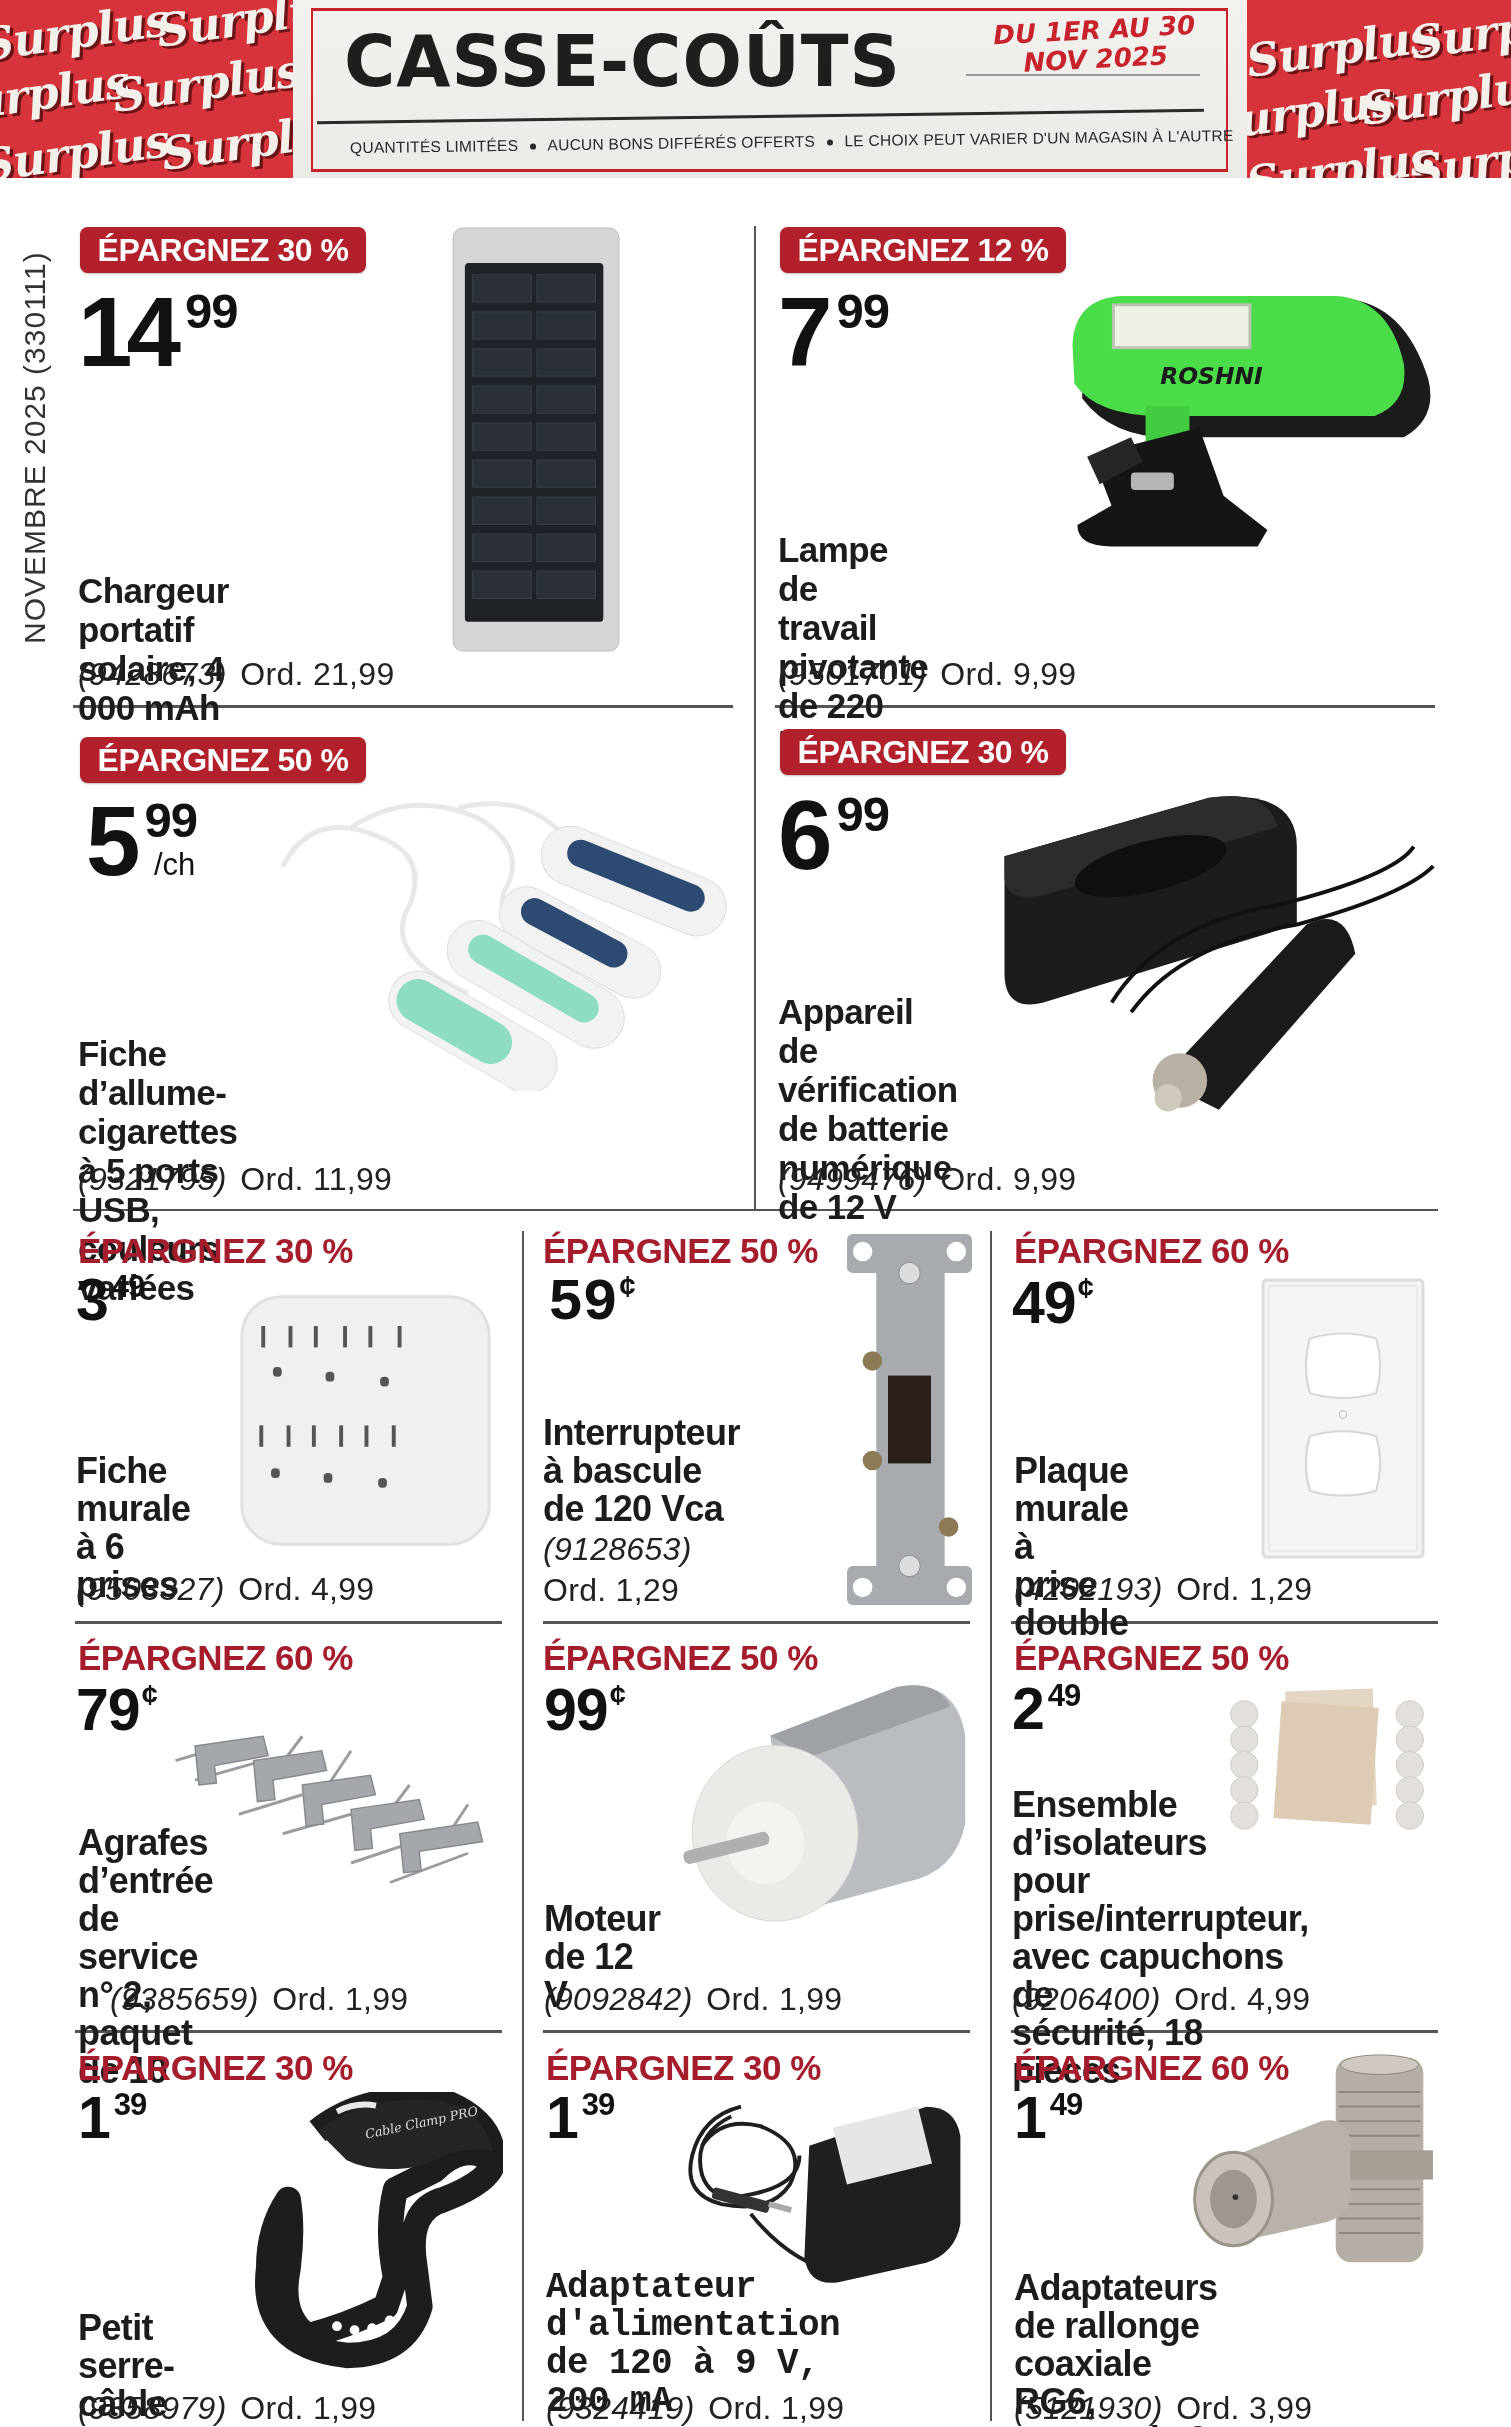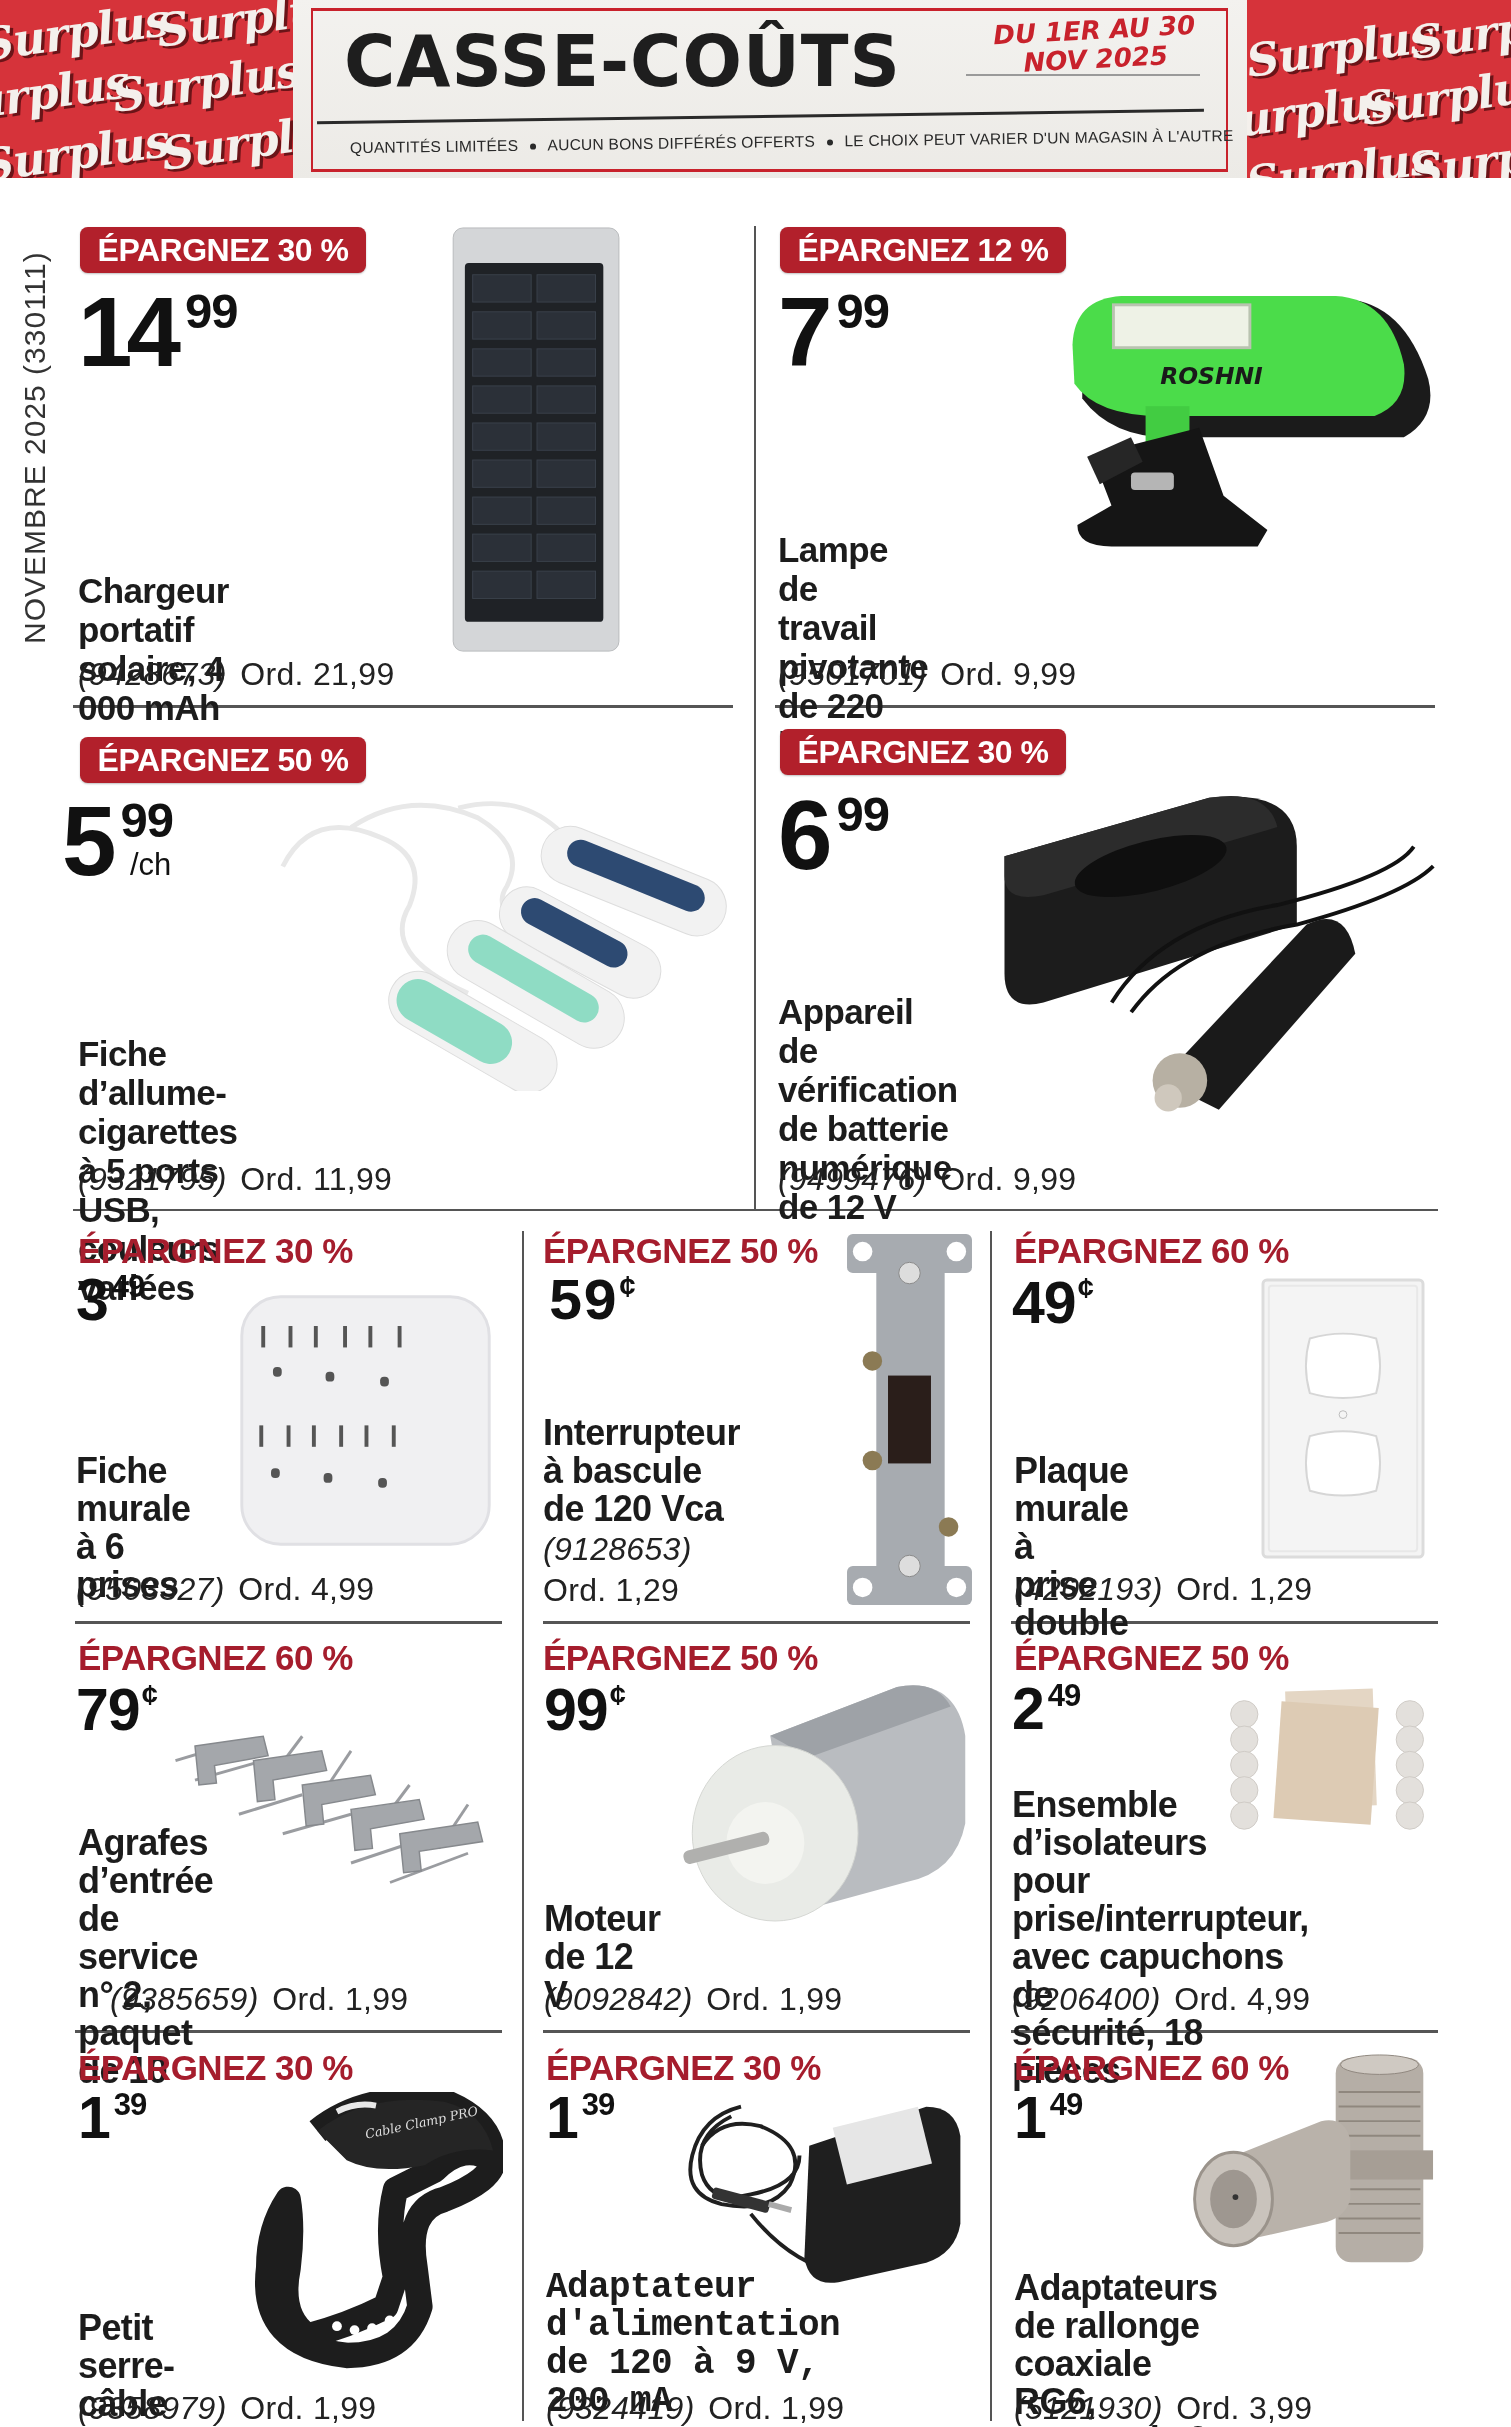--- a/index.html
+++ b/index.html
@@ -142,21 +142,21 @@
     <text x="110" y="95" font-family="DejaVu Sans, sans-serif" font-weight="bold" font-style="italic" font-size="24" fill="#1a1a1a">ROSHNI</text>
     <rect x="95" y="118" width="45" height="40" fill="#42cc42"></rect>
     <path d="M40 168 L150 140 L175 210 L220 245 L210 262 L60 262 Q25 262 25 240 L60 220 Z" fill="#151515"></path>
     <rect x="80" y="186" width="44" height="18" rx="4" fill="#b5b5b5"></rect>
     <path d="M35 170 L80 150 L92 175 L48 198 Z" fill="#262626"></path>
   </svg>
 </div>
 
 <div class="cell" style="left:0;top:0;">
   <div class="badge" style="left:80px;top:737px;">ÉPARGNEZ 50 %</div>
-  <div class="price" style="left:62px;top:792px;">
+  <div class="price" style="left:86px;top:792px;">
     <span class="big" style="font-size:98px;">5</span><span class="small" style="font-size:49px;margin-left:9.8px;margin-top:3.9px;">99</span>
     <span class="unit" style="left:68px;top:57px;">/ch</span>
   </div>
   <div class="pname" style="left:78px;top:1034px;">Fiche
 d’allume-cigarettes
 à 5 ports USB, couleurs variées</div>
   <div class="pmeta" style="left:78px;top:1161px;"><span class="sku">(9321795)</span><span>Ord. 11,99</span></div>
   <svg class="img" style="left:273px;top:798px;" width="468" height="293" viewBox="0 0 480 300">
     <path d="M10 70 Q40 10 110 40 Q160 60 140 110 Q110 160 200 200" fill="none" stroke="#e8e8e8" stroke-width="5"></path>
     <path d="M80 30 Q140 -10 210 20 Q260 50 240 90 Q220 120 280 140" fill="none" stroke="#e8e8e8" stroke-width="5"></path>

